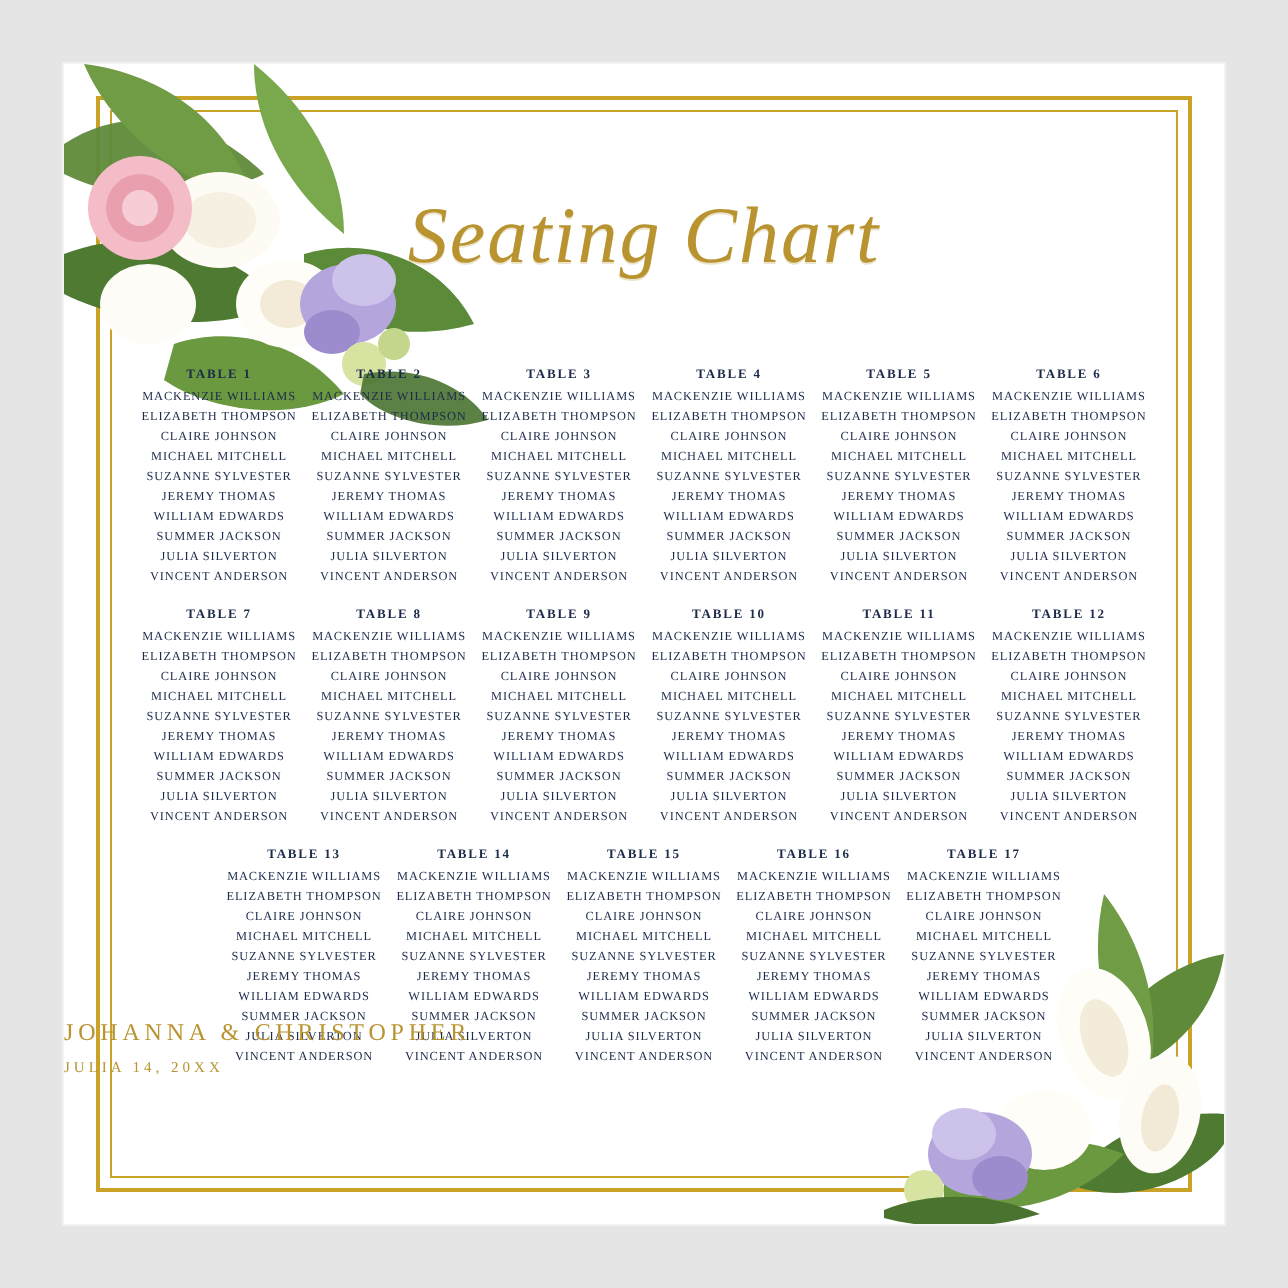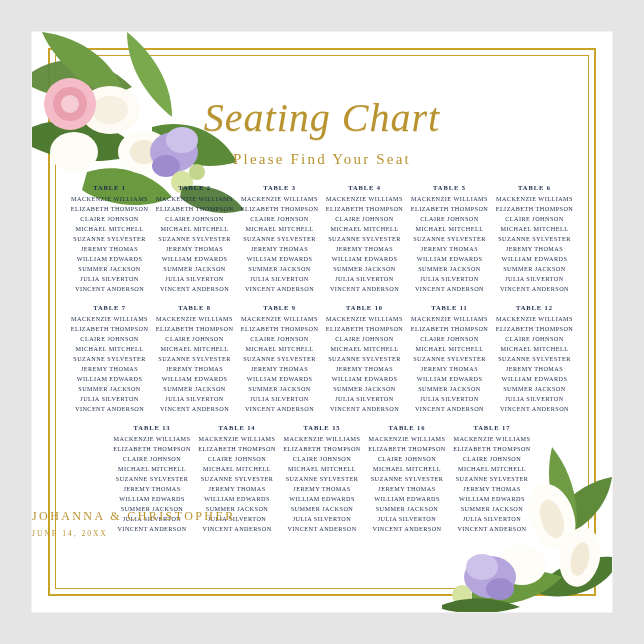--- a/index.html
+++ b/index.html
@@ -198,21 +198,20 @@
         <ellipse cx="88" cy="140" rx="26" ry="21" fill="#b4a6dd"></ellipse>
         <ellipse cx="80" cy="130" rx="16" ry="13" fill="#cdc3ea"></ellipse>
         <ellipse cx="98" cy="152" rx="14" ry="11" fill="#9d8ccd"></ellipse>
         <circle cx="60" cy="158" r="10" fill="#d7e3a1"></circle>
         <path d="M40,168 C65,158 95,160 118,170 C92,178 62,178 40,172 Z" fill="#4a7330"></path>
       </g>
     </svg>
 
     <div class="header">
       <h1 class="title">Seating Chart</h1>
-      <div class="subtitle">Please Find Your Seat</div>
     </div>
 
     <div class="chart" id="chart">
         <div class="row">
           <div class="table-block">
             <div class="table-name">TABLE 1</div>
             <div class="guest">MACKENZIE WILLIAMS</div>
             <div class="guest">ELIZABETH THOMPSON</div>
             <div class="guest">CLAIRE JOHNSON</div>
             <div class="guest">MICHAEL MITCHELL</div>
@@ -433,17 +432,17 @@
             <div class="guest">WILLIAM EDWARDS</div>
             <div class="guest">SUMMER JACKSON</div>
             <div class="guest">JULIA SILVERTON</div>
             <div class="guest">VINCENT ANDERSON</div>
           </div>
         </div>
       </div>
 
     <div class="footer">
       <div class="couple">JOHANNA &amp; CHRISTOPHER</div>
-      <div class="wed-date">JUNE 14, 20XX</div>
+      <div class="wed-date">JULIA 14, 20XX</div>
     </div>
 
   </div>
 </div>
 
 </body></html>

